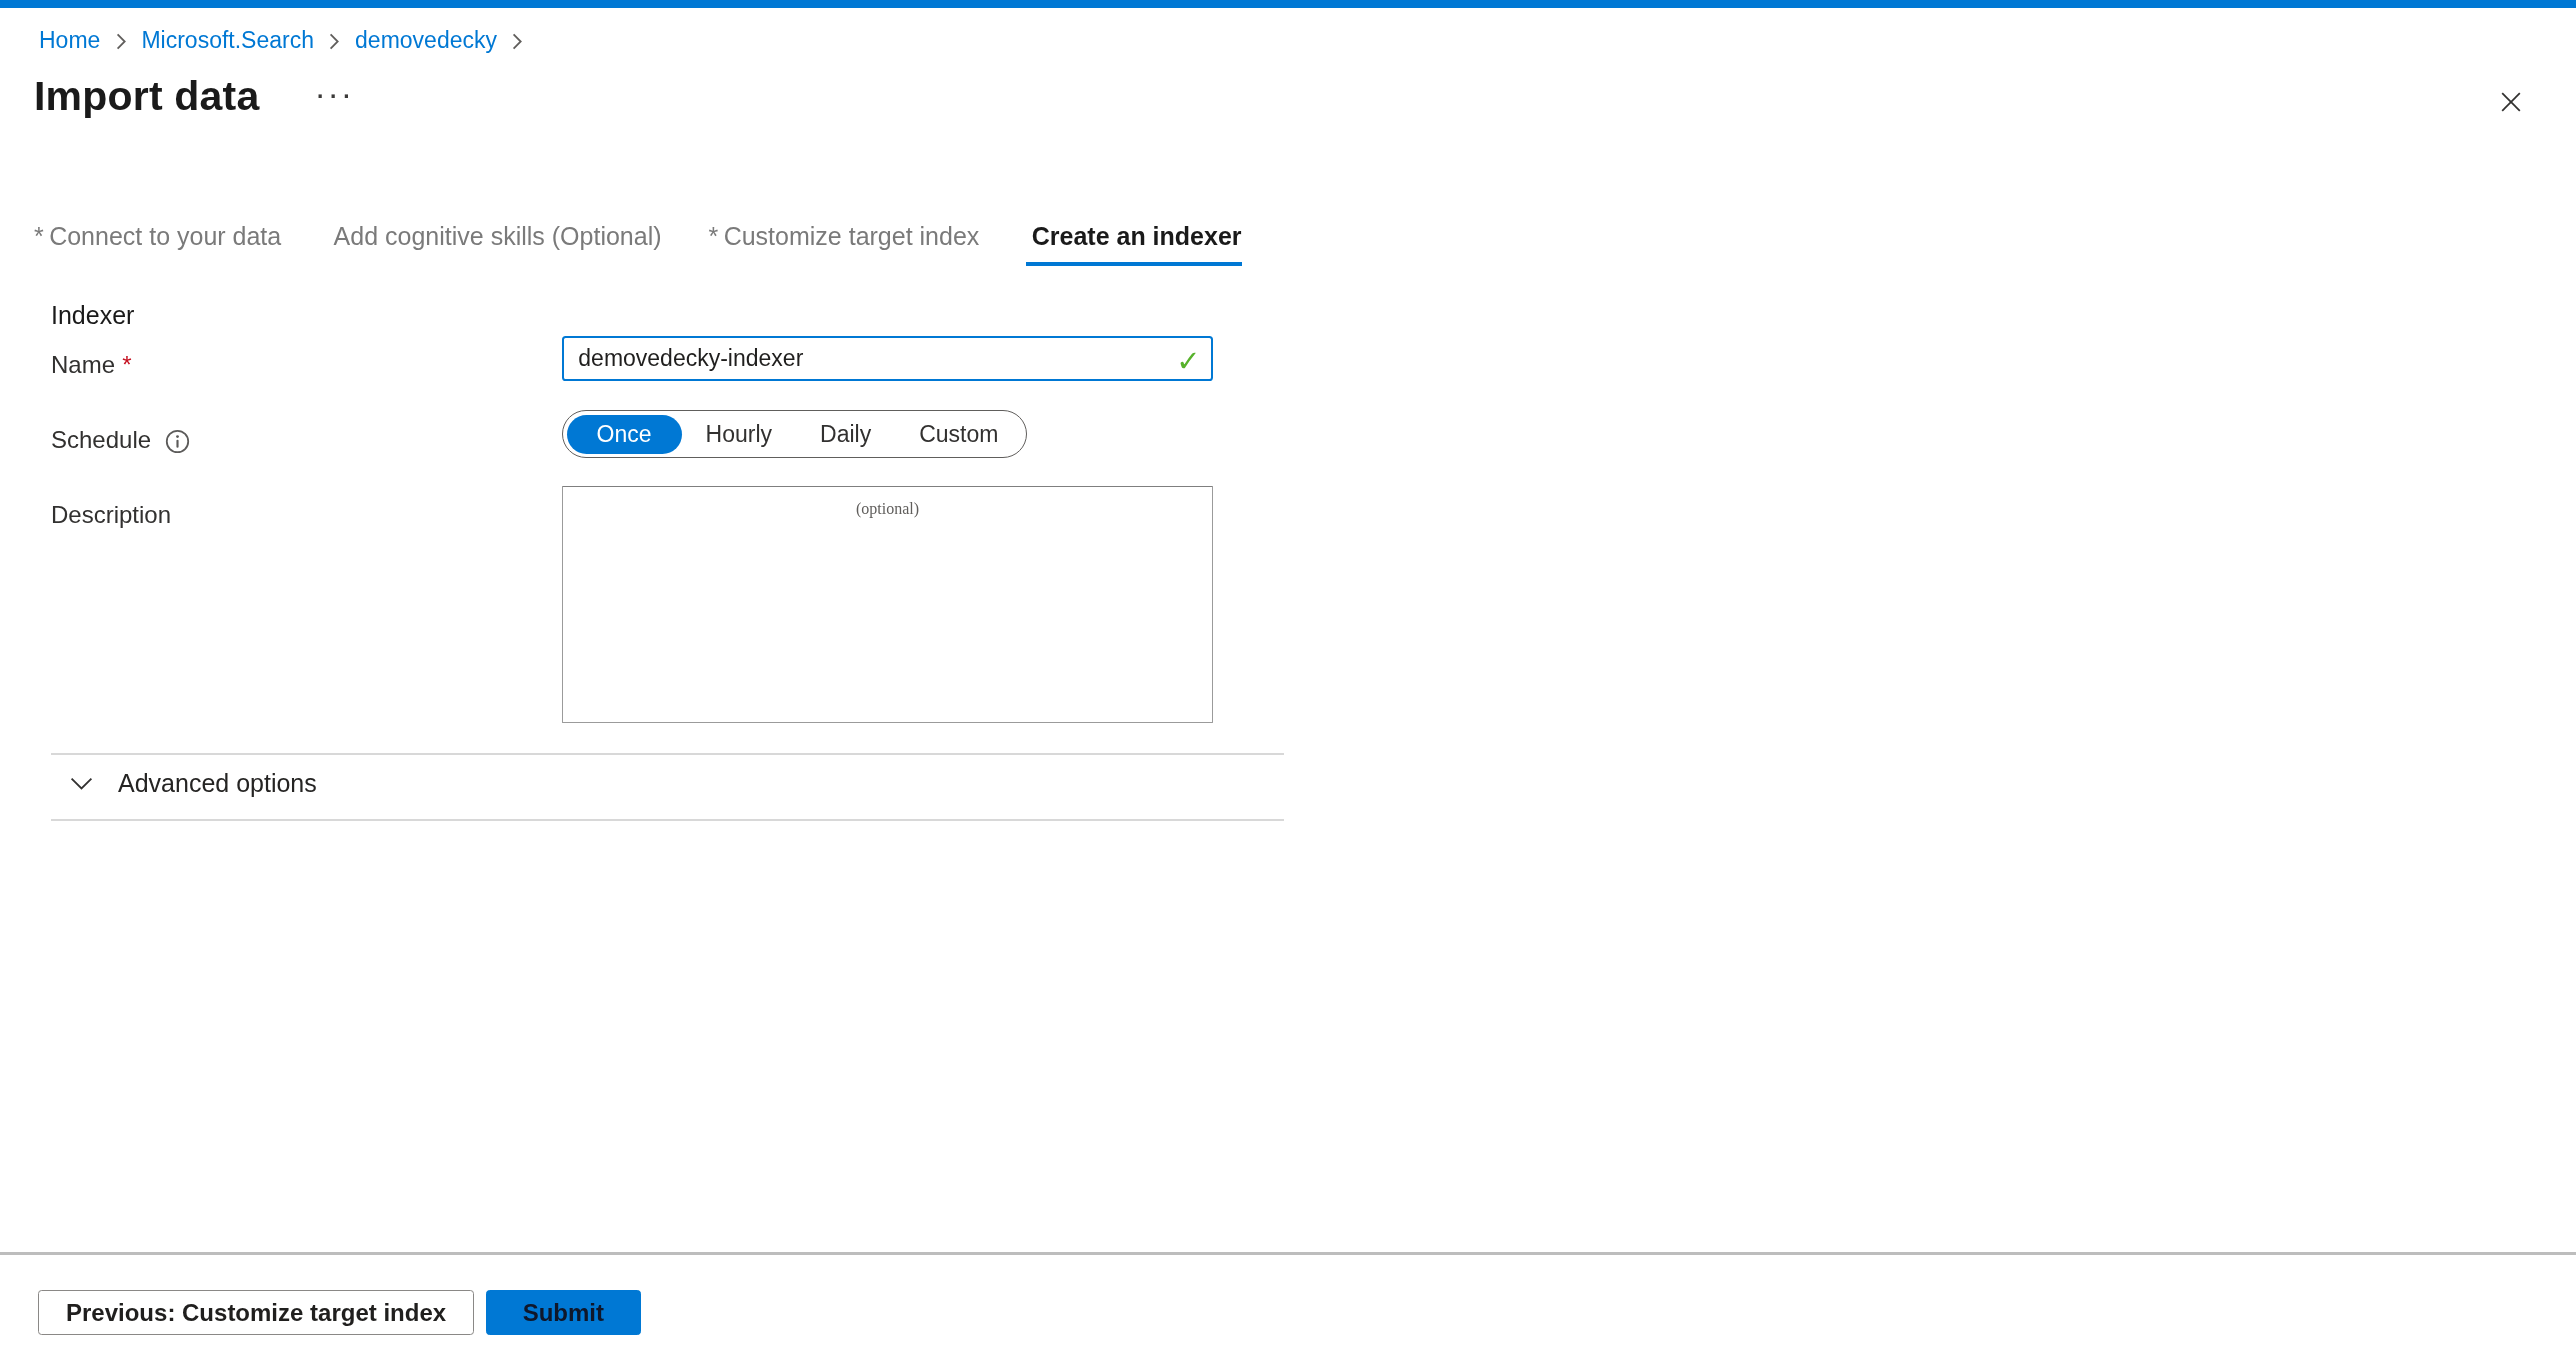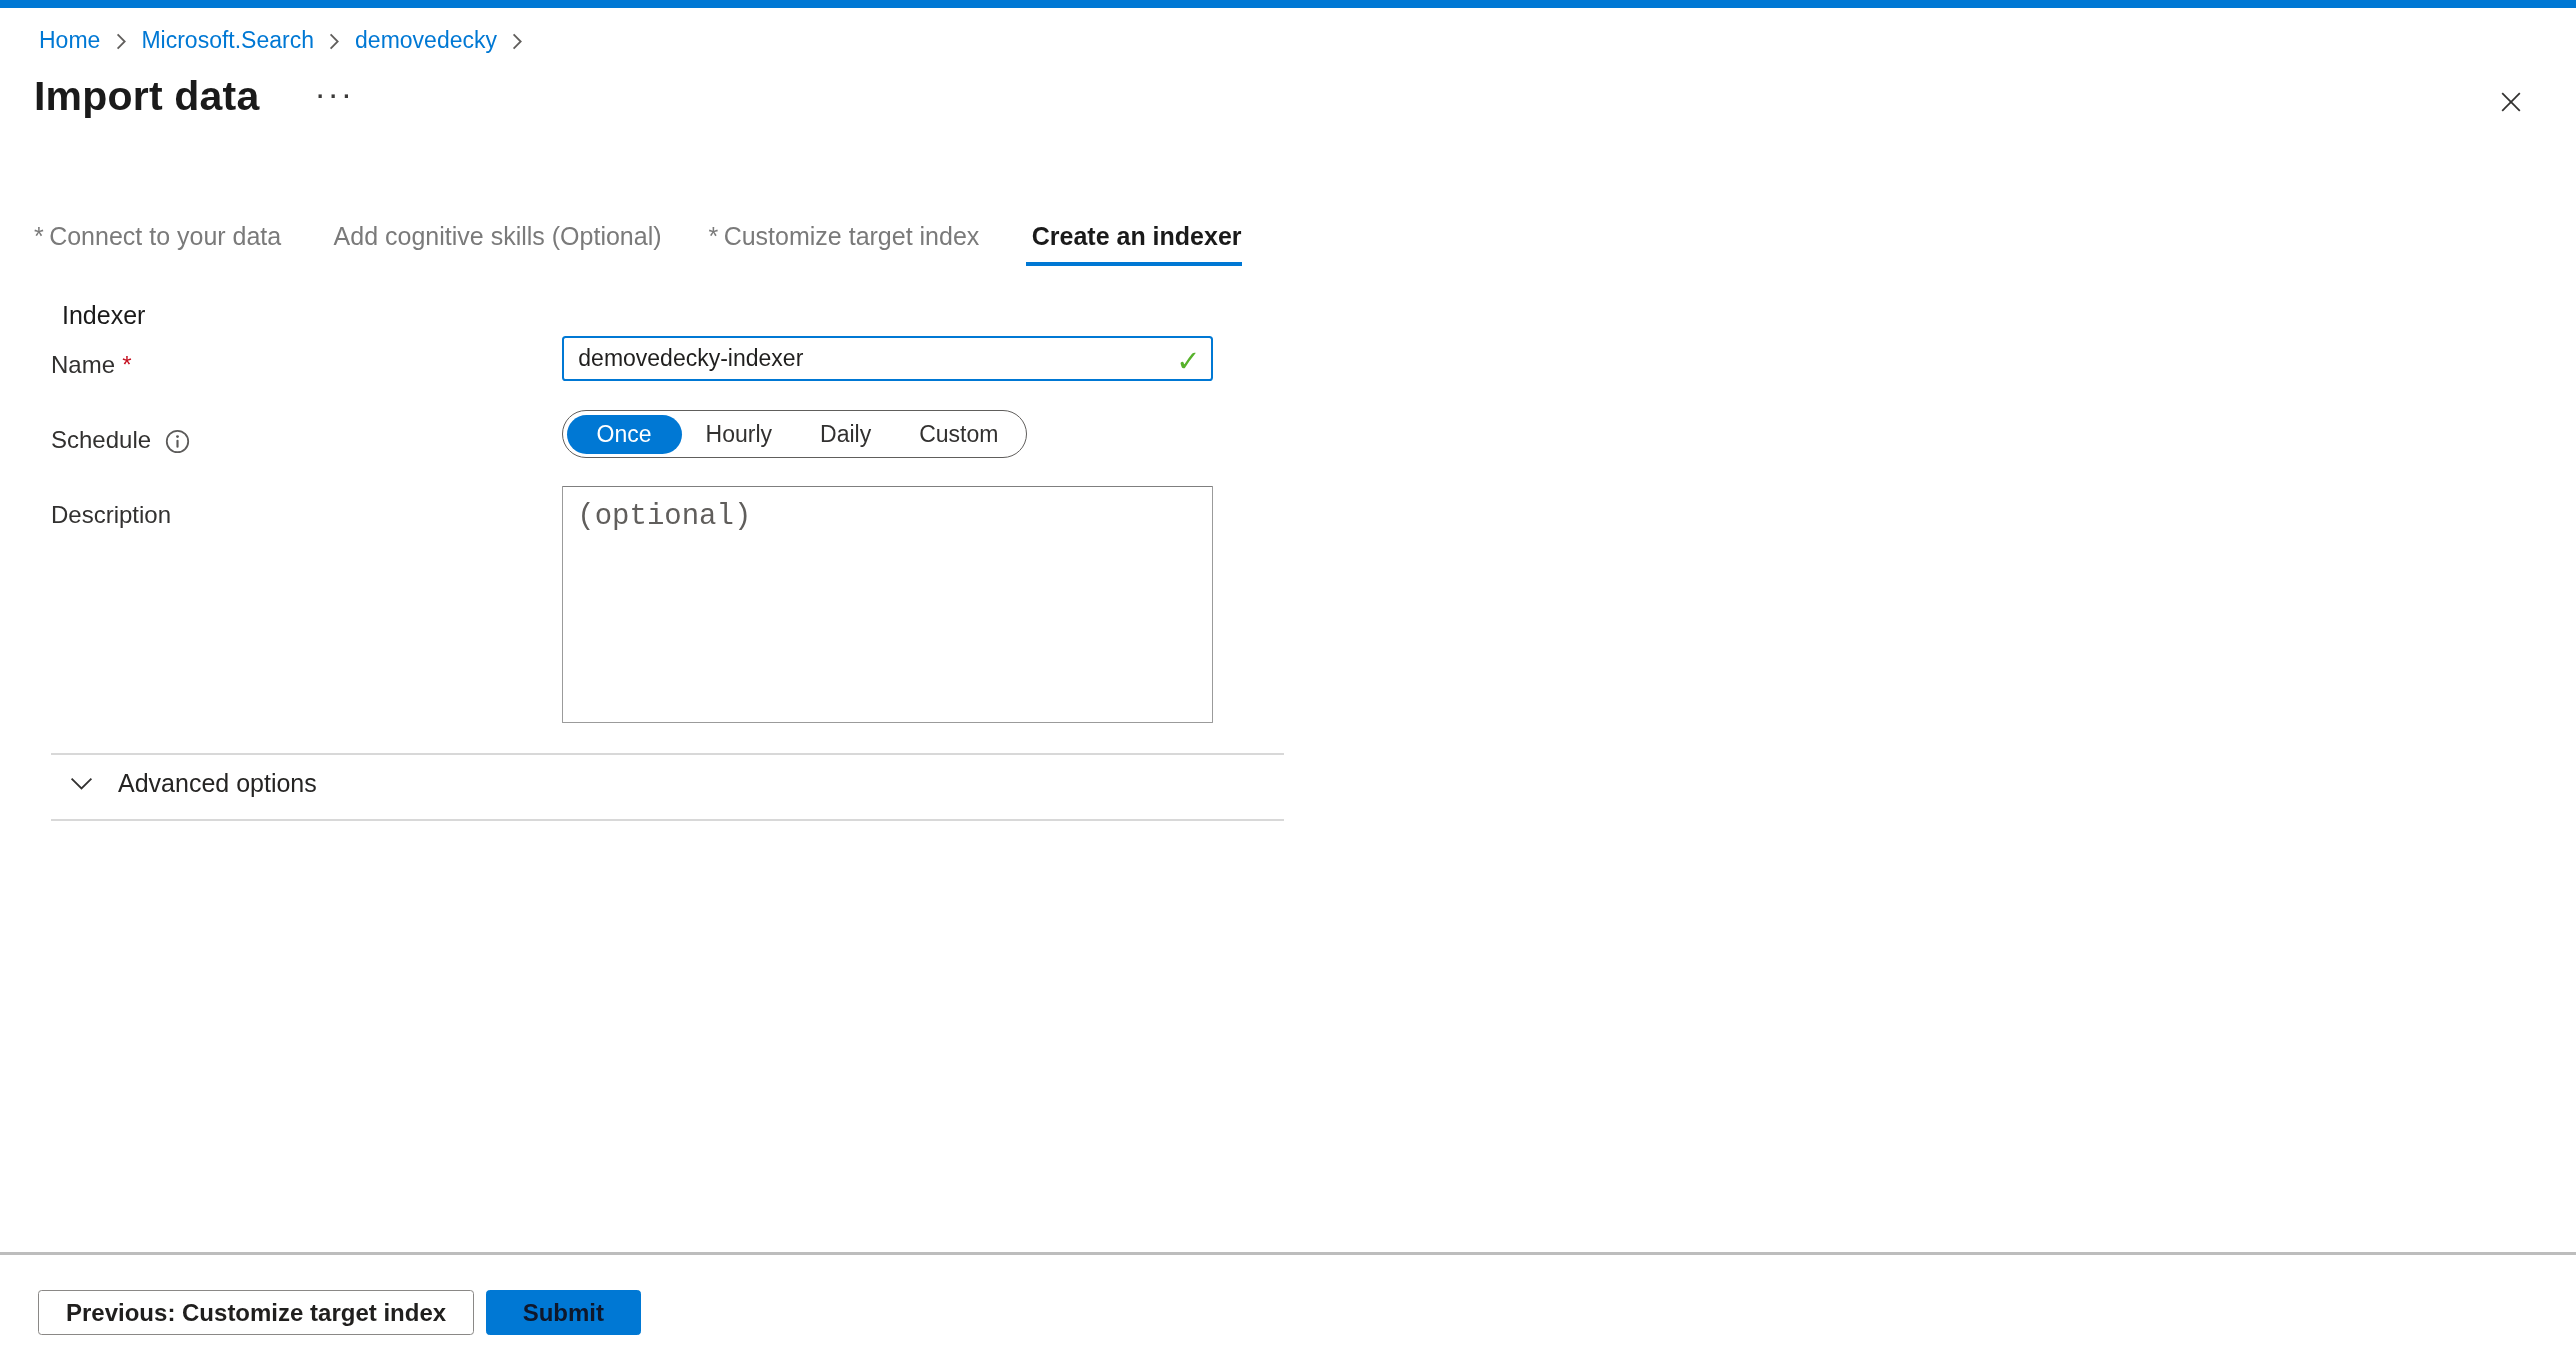--- a/index.html
+++ b/index.html
@@ -58,21 +58,21 @@
     padding-bottom: 10.7px; cursor: pointer;
     display: flex; gap: 5.4px;
     border-bottom: 4.5px solid transparent;
   }
   .tab.active {
     color: #1a1a1a; font-weight: 600;
     border-bottom-color: #0078d4;
   }
   
   .section-title {
-    position: absolute; top: 301px; left: 62px;
+    position: absolute; top: 301px; left: 51px;
     font-size: 25px; color: #1a1a1a;
   }
   .field-label { position: absolute; left: 51px; font-size: 24px; color: #323130; }
   .lbl-name { top: 351px; }
   .lbl-schedule { top: 426px; display: flex; align-items: flex-end; gap: 14.3px; }
   .lbl-description { top: 501px; }
   .req { color: #c50f1f; margin-left: 7.2px; }
   .name-wrap {
     position: absolute; left: 562px; top: 336px;
     width: 651px; height: 45px;
@@ -110,24 +110,24 @@
   .sched-opt.selected {
     background: #0078d4; color: #ffffff;
     padding: 0 30px;
   }
   
   .desc-textarea {
     position: absolute; left: 562px; top: 486px;
     width: 651px; height: 237px;
     border: 1.8px solid #9b9b9b; border-top-color: #7f7f7f;
     border-radius: 0.9px;
-    font-family: Liberation Mono, monospace;
-    font-size: 29px; color: #201f1e;
+    font-family: Liberation Serif, serif;
+    font-size: 16px; color: #201f1e;
     padding: 12.5px 14.3px;
-    resize: none; outline: none;
+    resize: none; outline: none; text-align: center;
   }
   .desc-textarea::placeholder { color: #605e5c; opacity: 1; }
   .divider {
     position: absolute; left: 51px;
     width: 1233px; height: 1.8px; background: #d8d8d8;
   }
   .divider-1 { top: 753px; }
   .divider-2 { top: 819px; }
   .advanced-row {
     position: absolute; left: 68px; top: 769px;

